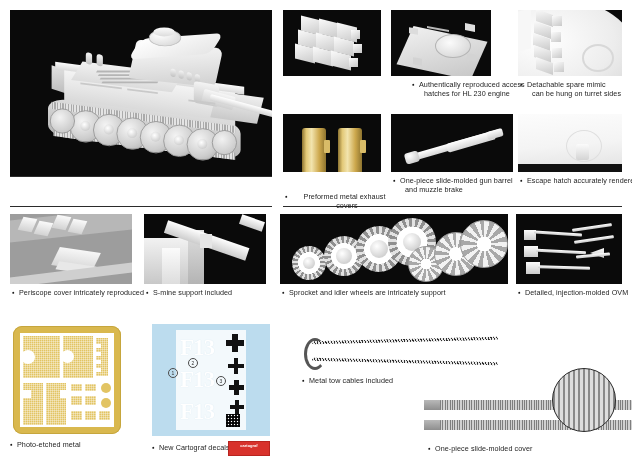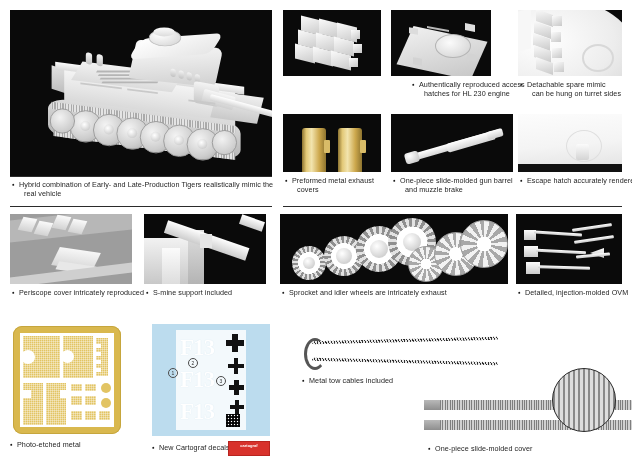--- a/index.html
+++ b/index.html
@@ -378,24 +378,20 @@
         <div class="tk rwhub" style="left:200px;top:136px;"></div>
         <div class="tk sprk" style="left:36px;top:102px;"></div>
         <div class="tk sprk" style="left:216px;top:126px;"></div>
 
         <div class="tk tool" style="left:70px;top:76px;width:46px;"></div>
         <div class="tk tool" style="left:122px;top:82px;width:34px;"></div>
         <div class="tk tool" style="left:190px;top:94px;width:30px;"></div>
       </div>
     </div>
   </div>
-  <div class="cap" style="left:12px;top:180px;width:256px;">
-    <span>Hybrid combination of Early- and Late-Production Tigers realistically mimic the</span>
-    <span class="l2">real vehicle</span>
-  </div>
 
   <div class="panel" style="left:283px;top:10px;width:98px;height:66px;">
     <div class="img dark">
       <div class="stblk" style="left:18px;top:8px;width:20px;height:15px;transform:skewY(14deg);"></div>
       <div class="stblk" style="left:36px;top:11px;width:20px;height:15px;transform:skewY(14deg);"></div>
       <div class="stblk" style="left:54px;top:15px;width:20px;height:15px;transform:skewY(14deg);"></div>
       <div class="stblk" style="left:15px;top:22px;width:20px;height:15px;transform:skewY(14deg);"></div>
       <div class="stblk" style="left:33px;top:25px;width:20px;height:15px;transform:skewY(14deg);"></div>
       <div class="stblk" style="left:51px;top:29px;width:20px;height:15px;transform:skewY(14deg);"></div>
       <div class="stblk" style="left:12px;top:36px;width:20px;height:15px;transform:skewY(14deg);"></div>
@@ -450,21 +446,21 @@
 
   <div class="panel" style="left:283px;top:114px;width:98px;height:58px;">
     <div class="img dark">
       <div class="exh" style="left:19px;"></div>
       <div class="exhtab" style="left:41px;top:26px;"></div>
       <div class="exh" style="left:55px;"></div>
       <div class="exhtab" style="left:77px;top:26px;"></div>
 
     </div>
   </div>
-  <div class="cap" style="left:285px;top:176px;width:105px;">
+  <div class="cap" style="left:285px;top:192px;width:105px;text-align:center;">
     <span>Preformed metal exhaust</span>
     <span class="l2">covers</span>
   </div>
 
   <div class="panel" style="left:391px;top:114px;width:122px;height:58px;">
     <div class="img dark">
       <div class="gb" style="left:22px;top:40px;width:92px;"></div>
       <div class="gb" style="left:56px;top:30px;width:50px;height:9px;"></div>
       <div class="gbm" style="left:14px;top:38px;"></div>
       <div class="pl" style="left:96px;top:16px;width:16px;height:8px;background:linear-gradient(180deg,#ffffff,#cfcfcf);transform:rotate(-16deg);border-radius:2px;"></div>
@@ -534,21 +530,21 @@
       <div class="gear" style="left:108px;top:4px;width:48px;height:48px;">
           <div class="gearteeth"></div>
           <div class="gearhub" style="left:15px;top:15px;width:18px;height:18px;"></div>
         </div>
       <div class="idler" style="left:128px;top:32px;width:34px;height:34px;"></div>
       <div class="idler" style="left:154px;top:18px;width:42px;height:42px;"></div>
       <div class="idler" style="left:180px;top:6px;width:46px;height:46px;"></div>
     </div>
   </div>
   <div class="cap" style="left:282px;top:288px;width:210px;">
-    <span>Sprocket and idler wheels are intricately exhaust</span>
+    <span>Sprocket and idler wheels are intricately support</span>
   </div>
 
   <div class="panel" style="left:516px;top:214px;width:106px;height:70px;">
     <div class="img dark">
       <div class="ovmhead" style="left:8px;top:16px;width:12px;height:10px;"></div>
       <div class="ovm" style="left:18px;top:18px;width:48px;transform:rotate(4deg);"></div>
       <div class="ovmhead" style="left:8px;top:32px;width:14px;height:11px;"></div>
       <div class="ovm" style="left:20px;top:36px;width:50px;transform:rotate(3deg);"></div>
       <div class="ovmhead" style="left:10px;top:48px;width:14px;height:12px;"></div>
       <div class="ovm" style="left:22px;top:52px;width:52px;transform:rotate(2deg);"></div>

